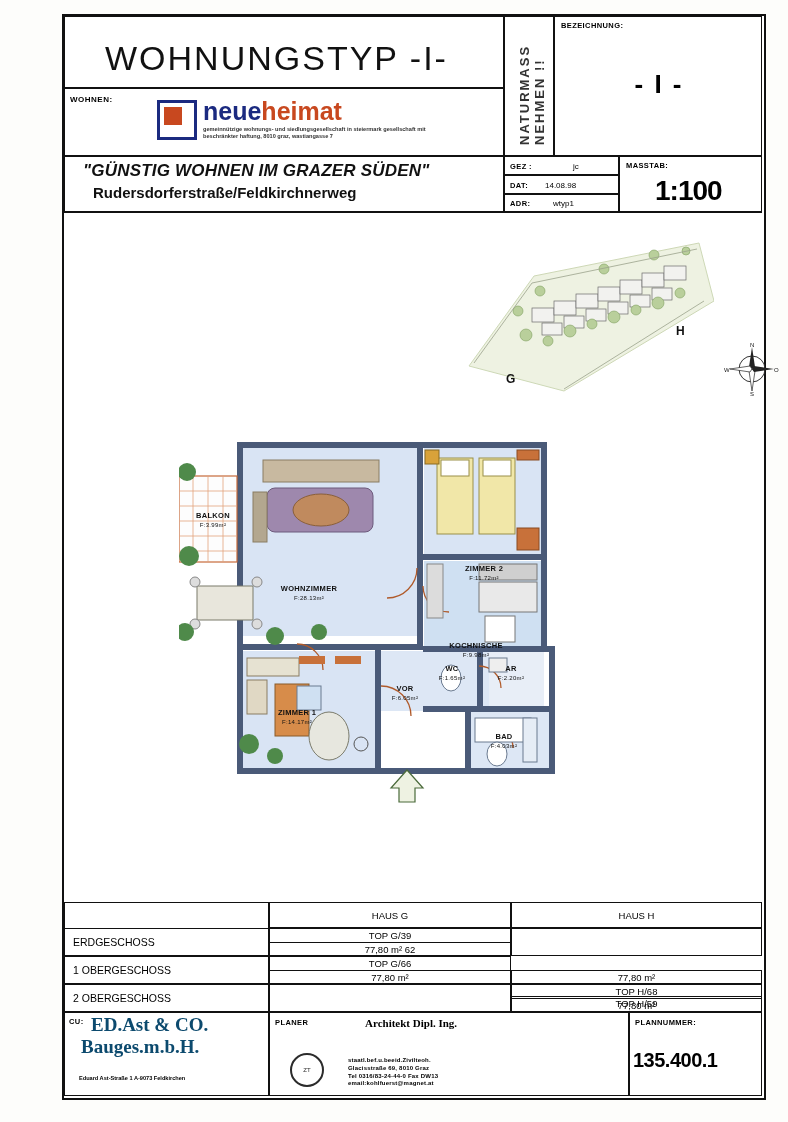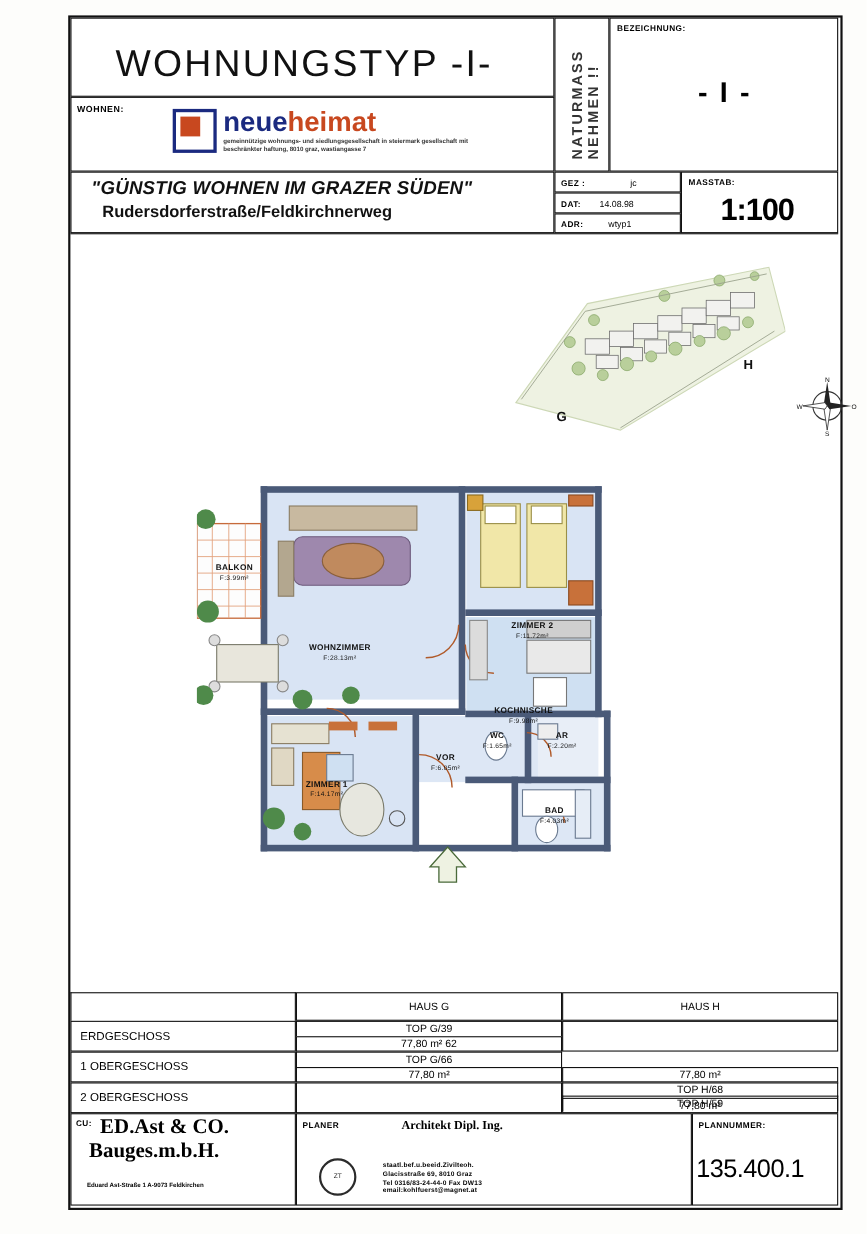--- a/index.html
+++ b/index.html
@@ -15,21 +15,21 @@
   .bauherr{font-size:8px;font-weight:bold;letter-spacing:.5px;}
   .slogan1{font-size:17px;font-weight:bold;font-style:italic;color:#111;letter-spacing:.2px;}
   .slogan2{font-size:15px;font-weight:bold;color:#111;}
   .vert{writing-mode:vertical-rl;text-orientation:mixed;transform:rotate(180deg);font-size:13px;letter-spacing:2px;font-weight:bold;color:#333;}
   .lbl{font-size:7.5px;font-weight:bold;letter-spacing:.4px;}
   .small{font-size:8px;}
   .masstab{font-size:28px;font-weight:bold;letter-spacing:-1px;}
   .bez{font-size:26px;font-weight:bold;letter-spacing:2px;}
 
   
-  .nh-wrap{position:absolute;display:flex;align-items:center;}
+  .nh-wrap{position:absolute;display:flex;align-items:flex-end;}
   .nh-sq{width:34px;height:34px;border:3px solid #1b2a80;position:relative;background:#fff;}
   .nh-sq:after{content:"";position:absolute;left:4px;top:4px;width:18px;height:18px;background:#c8481f;}
   .nh-text{font-size:25px;font-weight:bold;line-height:1;margin-left:6px;}
   .nh-neue{color:#1b2a80;}
   .nh-heimat{color:#c8481f;}
   .nh-sub{font-size:5.6px;color:#333;line-height:1.25;margin-left:6px;margin-top:2px;font-weight:bold;}
 
   
   #siteplan{position:absolute;left:350px;top:215px;width:300px;height:175px;}
   .compass{position:absolute;left:660px;top:325px;width:56px;height:56px;}
@@ -37,25 +37,25 @@
   
   #fp{position:absolute;left:115px;top:420px;width:480px;height:430px;}
   .rlabel{position:absolute;text-align:center;font-size:7.5px;font-weight:bold;color:#111;line-height:1.25;letter-spacing:.3px;}
   .rlabel .a{font-size:6px;font-weight:normal;}
 
   
   .tbl{position:absolute;font-size:10px;}
   .tcell{position:absolute;box-sizing:border-box;border:1px solid #111;display:flex;align-items:center;justify-content:center;font-size:9.5px;}
   .tleft{justify-content:flex-start;padding-left:8px;font-size:10.5px;}
 
-  .astlogo{font-family:"Liberation Serif",serif;font-size:19px;font-weight:bold;color:#000000;line-height:1.05;}
+  .astlogo{font-family:"Liberation Serif",serif;font-size:19px;font-weight:bold;color:#0c4a6e;line-height:1.05;}
   .planer-name{font-family:"Liberation Serif",serif;font-size:20px;font-weight:bold;}
   .planer-top{font-size:11px;font-weight:bold;font-family:"Liberation Serif",serif;}
   .planer-sub{font-size:6px;font-weight:bold;line-height:1.3;letter-spacing:.2px;}
-  .plannr{font-size:23px;font-weight:normal;letter-spacing:-.5px;}
+  .plannr{font-size:20px;font-weight:bold;letter-spacing:-.5px;}
   .stamp{width:30px;height:30px;border-radius:50%;border:2px solid #2b2b2b;display:flex;align-items:center;justify-content:center;font-size:6px;color:#2b2b2b;}
 </style>
 </head>
 <body>
 
 <div id="page">
  <div id="sheet">
 
   <div class="tb">
 

